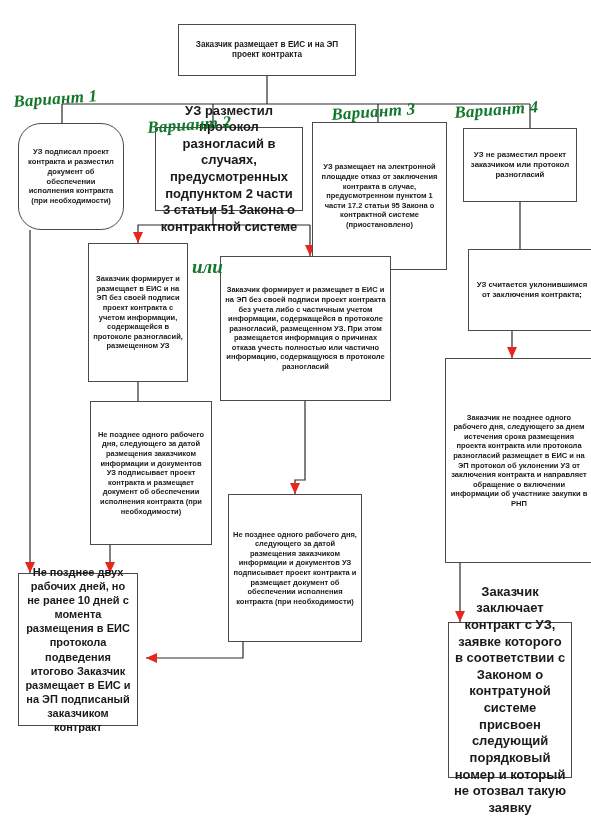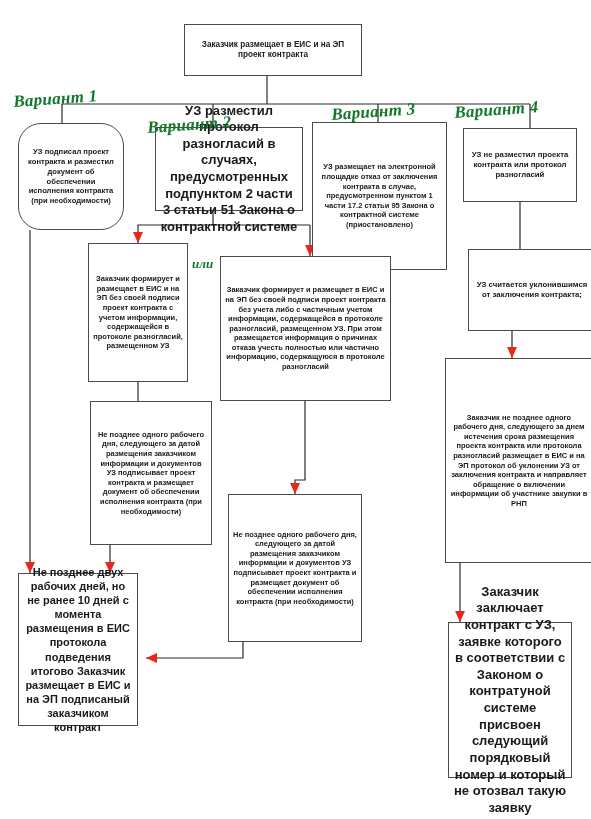--- a/index.html
+++ b/index.html
@@ -44,34 +44,34 @@
       <polyline points="243,642 243,658 146,658" fill="none" stroke="#2b2b2b" stroke-width="1.2"></polyline>
       <polygon points="157,653 157,663 146,658" fill="#e8271c"></polygon>
       <polyline points="520,202 520,249" fill="none" stroke="#2b2b2b" stroke-width="1.2"></polyline>
       <polyline points="512,331 512,358" fill="none" stroke="#2b2b2b" stroke-width="1.2"></polyline>
       <polygon points="507,347 517,347 512,358" fill="#e8271c"></polygon>
       <polyline points="460,563 460,622" fill="none" stroke="#2b2b2b" stroke-width="1.2"></polyline>
       <polygon points="455,611 465,611 460,622" fill="#e8271c"></polygon>
     </svg>
 
   <div id="nodes-layer">
-      <div class="node" style="left: 184px; top: 24px; width: 178px; height: 52px; font-size: 8.2px; border-color: rgb(74, 74, 74); color: rgb(26, 26, 26);">
+      <div class="node" style="left: 178px; top: 24px; width: 178px; height: 52px; font-size: 8.2px; border-color: rgb(74, 74, 74); color: rgb(26, 26, 26);">
         <span>Заказчик размещает в ЕИС и на ЭП проект контракта</span>
       </div>
       <div class="node" style="left: 18px; top: 123px; width: 106px; height: 107px; font-size: 7.6px; border-color: rgb(74, 74, 74); color: rgb(26, 26, 26); border-radius: 23px;">
         <span>УЗ подписал проект контракта и разместил документ об обеспечении исполнения контракта (при необходимости)</span>
       </div>
       <div class="node" style="left: 155px; top: 127px; width: 148px; height: 84px; font-size: 13px; border-color: rgb(74, 74, 74); color: rgb(26, 26, 26);">
         <span>УЗ разместил протокол разногласий в случаях, предусмотренных подпунктом 2 части 3 статьи 51 Закона о контрактной системе</span>
       </div>
       <div class="node" style="left: 312px; top: 122px; width: 135px; height: 148px; font-size: 7.5px; border-color: rgb(74, 74, 74); color: rgb(26, 26, 26); justify-content: center;">
         <span>УЗ размещает на электронной площадке отказ от заключения контракта в случае, предусмотренном пунктом 1 части 17.2 статьи 95 Закона о контрактной системе (приостановлено)</span>
       </div>
       <div class="node" style="left: 463px; top: 128px; width: 114px; height: 74px; font-size: 7.8px; border-color: rgb(74, 74, 74); color: rgb(26, 26, 26);">
-        <span>УЗ не разместил проекта контракта или протокол разногласий</span>
+        <span>УЗ не разместил проект заказчиком или протокол разногласий</span>
       </div>
       <div class="node" style="left: 88px; top: 243px; width: 100px; height: 139px; font-size: 7.5px; border-color: rgb(74, 74, 74); color: rgb(26, 26, 26);">
         <span>Заказчик формирует и размещает в ЕИС и на ЭП без своей подписи проект контракта с учетом информации, содержащейся в протоколе разногласий, размещенном УЗ</span>
       </div>
       <div class="node" style="left: 220px; top: 256px; width: 171px; height: 145px; font-size: 7.5px; border-color: rgb(74, 74, 74); color: rgb(26, 26, 26);">
         <span>Заказчик формирует и размещает в ЕИС и на ЭП без своей подписи проект контракта без учета либо с частичным учетом информации, содержащейся в протоколе разногласий, размещенном УЗ. При этом размещается информация о причинах отказа учесть полностью или частично информацию, содержащуюся в протоколе разногласий</span>
       </div>
       <div class="node" style="left: 468px; top: 249px; width: 128px; height: 82px; font-size: 7.8px; border-color: rgb(74, 74, 74); color: rgb(26, 26, 26);">
         <span>УЗ считается уклонившимся от заключения контракта;</span>
       </div>
@@ -89,16 +89,16 @@
       </div>
       <div class="node" style="left: 448px; top: 622px; width: 124px; height: 156px; font-size: 13px; border-color: rgb(74, 74, 74); color: rgb(26, 26, 26);">
         <span>Заказчик заключает контракт с УЗ, заявке которого в соответствии с Законом о контратуной системе присвоен следующий порядковый номер и который не отозвал такую заявку</span>
       </div>
     </div>
   <div id="annot-layer">
       <div class="variant" style="left: 14px; top: 92px; font-size: 17px; color: rgb(17, 119, 42);">Вариант 1</div>
       <div class="variant" style="left: 148px; top: 118px; font-size: 17px; color: rgb(17, 119, 42);">Вариант 2</div>
       <div class="variant" style="left: 332px; top: 105px; font-size: 17px; color: rgb(17, 119, 42);">Вариант 3</div>
       <div class="variant" style="left: 455px; top: 103px; font-size: 17px; color: rgb(17, 119, 42);">Вариант 4</div>
-      <div class="ili" style="left: 192px; top: 256px; font-size: 13px; color: rgb(17, 119, 42); font-style: italic;">или</div>
+      <div class="ili" style="left: 192px; top: 256px; font-size: 19px; color: rgb(17, 119, 42); font-style: italic;">или</div>
     </div>
 
 </div>
 
 </body></html>

